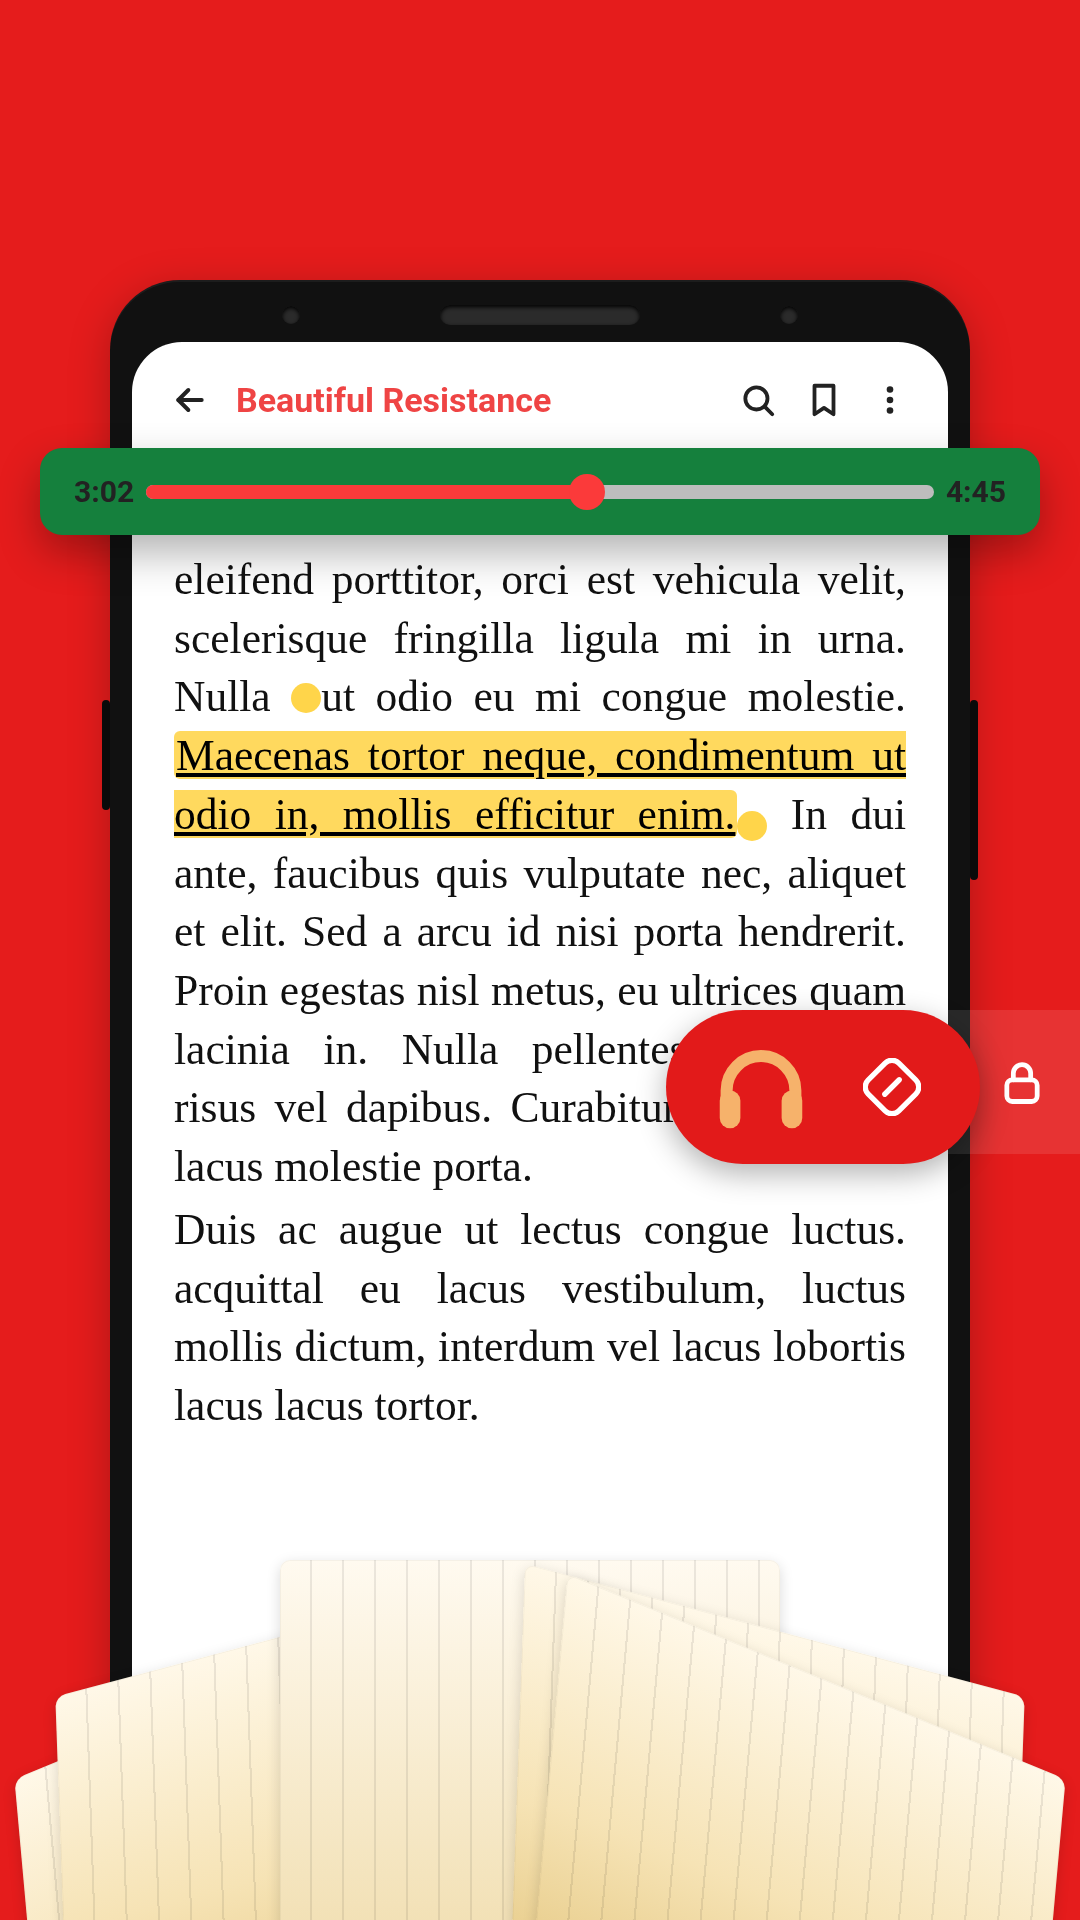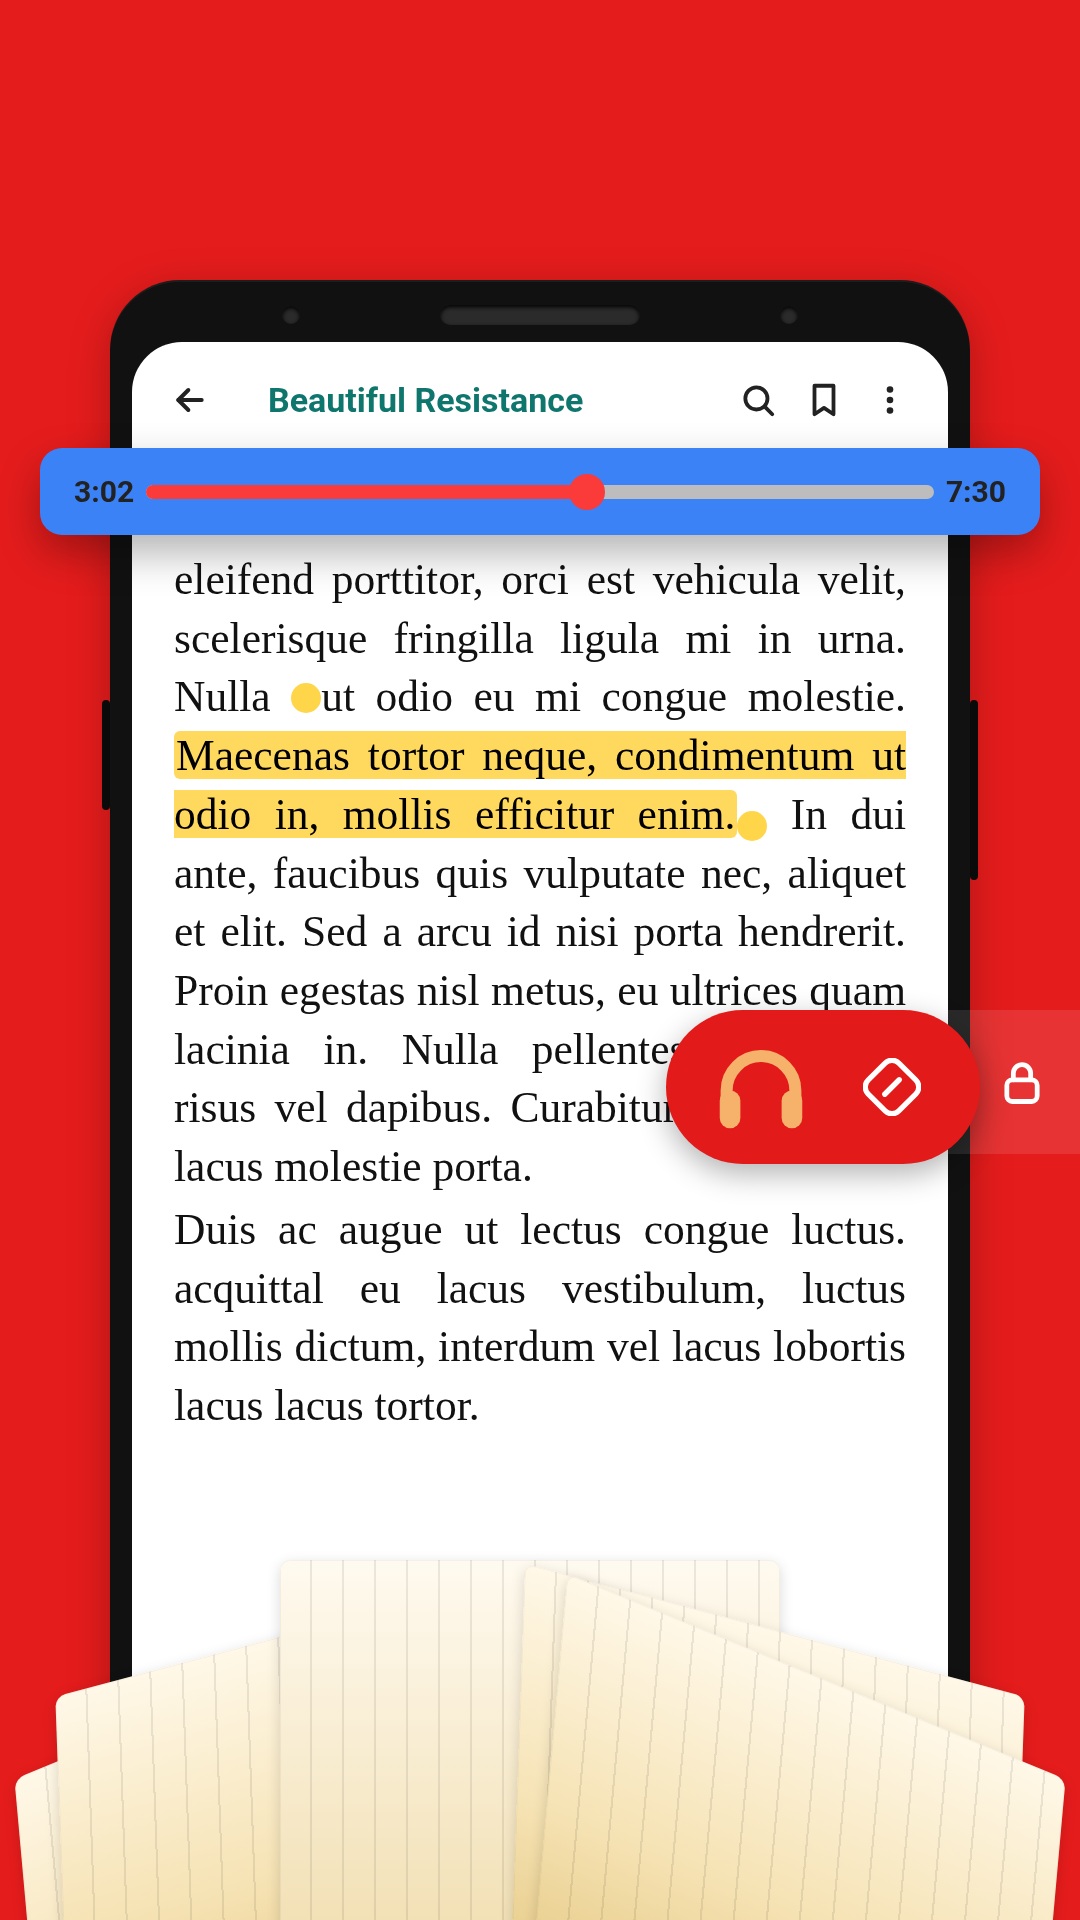--- a/index.html
+++ b/index.html
@@ -57,23 +57,22 @@
   
   .app-header {
     display: flex;
     align-items: center;
     gap: 26px;
     padding: 38px 38px 24px;
   }
   .app-header .title {
     font-size: 34px;
     font-weight: 700;
-    color: #0f766e;
+    color: #ef4444;
     flex: 1;
-    margin-left: 32px;
   }
   .hdr-icon {
     width: 40px; height: 40px;
     display:flex; align-items:center; justify-content:center;
     color:#222;
   }
 
   
   .reader {
     padding: 0 42px;
@@ -86,28 +85,29 @@
   }
   .reader p { margin-bottom: 4px; }
   .hl-dot {
     display:inline-block; width:30px; height:30px; border-radius:50%;
     background:#ffd54a; vertical-align:-2px;
   }
   mark.hl {
     background: #ffd95e;
     border-radius: 6px;
     padding: 0 2px;
+    text-decoration: underline;
   }
 
   
   .progress-card {
     position: absolute;
     left: 40px; right: 40px;
     top: 448px;
-    background: #3b82f6;
+    background: #15803d;
     border-radius: 22px;
     padding: 26px 34px;
     box-shadow: 0 18px 42px rgba(0,0,0,.30);
     display: flex;
     align-items: center;
     gap: 12px;
   }
   .progress-card .time {
     font-size: 30px;
     font-weight: 700;
@@ -248,21 +248,21 @@
 
   </div>
 </div>
 
 <div class="progress-card">
   <span class="time">3:02</span>
   <div class="track">
     <div class="fill" style="width: 56%;"></div>
     <div class="thumb" style="left: 56%;"></div>
   </div>
-  <span class="time">7:30</span>
+  <span class="time">4:45</span>
 </div>
 
 <div class="lock-pill">
   <span class="pill-icon">
     <svg viewBox="0 0 24 24" width="52" height="52" fill="none" stroke="#fff" stroke-width="2.2" stroke-linejoin="round" stroke-linecap="round">
         <rect x="5" y="11" width="14" height="10" rx="2.5"></rect>
         <path d="M8 11V8a4 4 0 0 1 8 0v3"></path>
       </svg>
   </span>
 </div>

